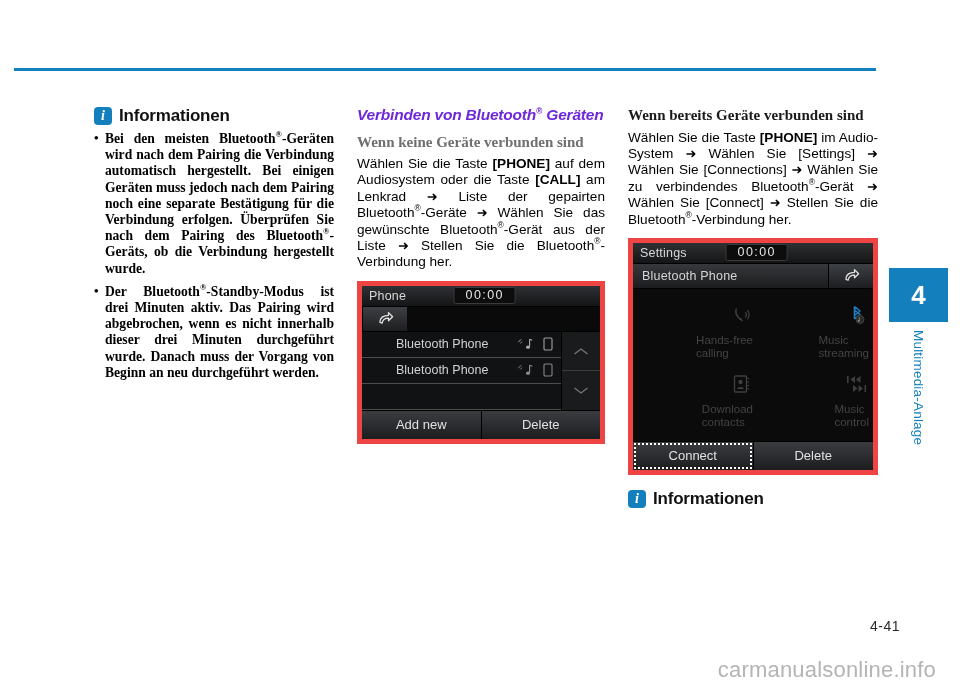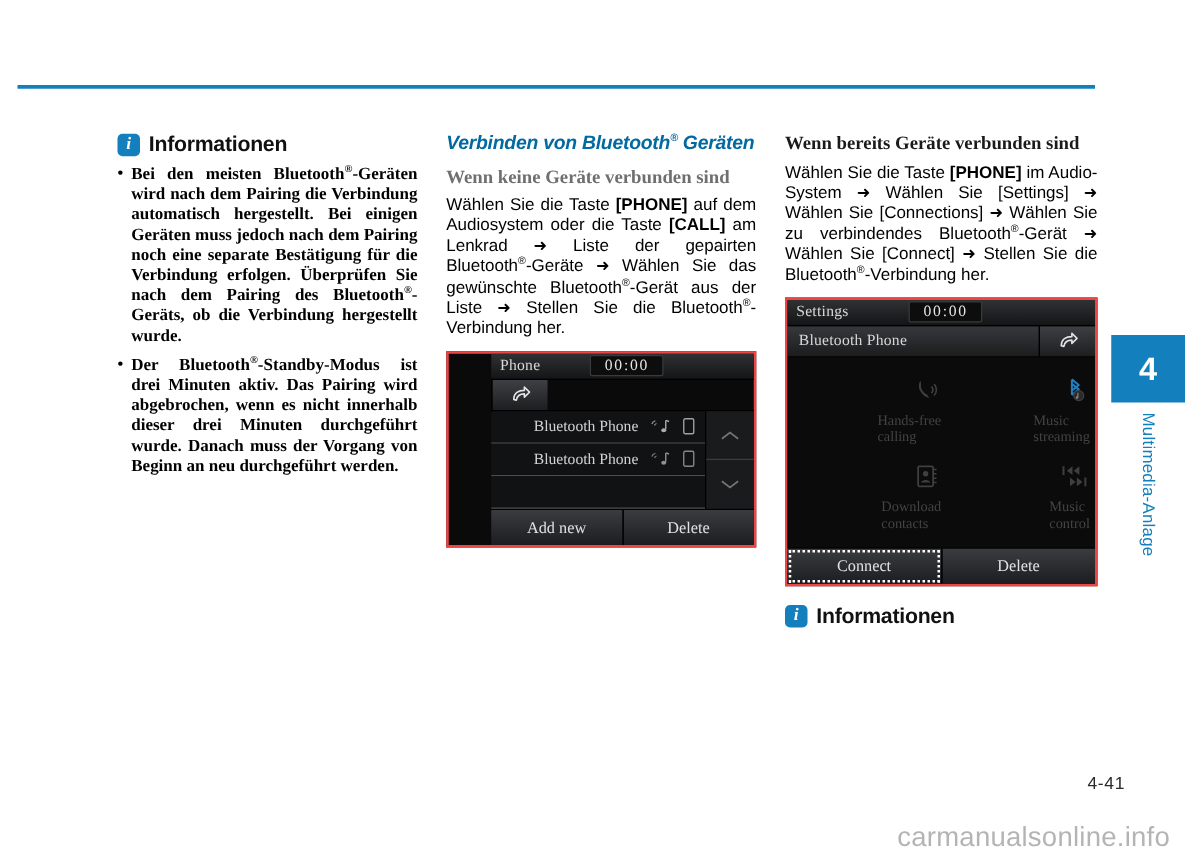--- a/index.html
+++ b/index.html
@@ -148,21 +148,21 @@
   }
   .info-list li:last-child { margin-bottom: 0; }
 
   
   .h-sec {
     font-family: "Liberation Sans", sans-serif;
     font-style: italic;
     font-weight: bold;
     font-size: 15.5px;
     line-height: 18px;
-    color: #0369a1;
+    color: #6d28d9;
     margin: 0 0 9px 0;
     letter-spacing: -.2px;
   }
   .h-sub {
     font-family: "Liberation Serif", serif;
     font-weight: bold;
     font-size: 15px;
     line-height: 18px;
     color: #6f6f6f;
     margin: 0 0 5px 0;
@@ -188,23 +188,23 @@
   sup.reg {
     font-size: 8.5px;
     vertical-align: super;
     line-height: 0;
   }
   .arrow { font-size: 13px; }
 
   
   .hu {
     background: #0a0a0a;
-    border: 2px solid #ef4444;
+    border: 5px solid #ef4444;
     box-sizing: border-box;
-    font-family: Liberation Serif, serif;
+    font-family: Liberation Sans, sans-serif;
     user-select: none;
   }
   .hu-status {
     height: 20px;
     display: flex;
     align-items: center;
     background: linear-gradient(#2f3134, #141516);
     border-bottom: 1px solid #000;
     position: relative;
   }
@@ -370,21 +370,21 @@
       <li>Der Bluetooth<sup class="reg">®</sup>-Standby-Modus ist drei Minuten aktiv. Das Pairing wird abgebrochen, wenn es nicht innerhalb dieser drei Minuten durchgeführt wurde. Danach muss der Vorgang von Beginn an neu durchgeführt werden.</li>
     </ul>
   </div>
 </div>
 
 <div class="col col-2">
   <h2 class="h-sec">Verbinden von Bluetooth<sup class="reg">®</sup> Geräten</h2>
   <h3 class="h-sub">Wenn keine Geräte verbunden sind</h3>
   <p class="body-txt">Wählen Sie die Taste <b>[PHONE]</b> auf dem Audiosystem oder die Taste <b>[CALL]</b> am Lenkrad <span class="arrow">➜</span> Liste der gepairten Bluetooth<sup class="reg">®</sup>-Geräte <span class="arrow">➜</span> Wählen Sie das gewünschte Bluetooth<sup class="reg">®</sup>-Gerät aus der Liste <span class="arrow">➜</span> Stellen Sie die Bluetooth<sup class="reg">®</sup>-Verbindung her.</p>
 
-  <div class="hu" style="margin-top:10px;width:248px;padding-left:34px;">
+  <div class="hu" style="margin-top:10px;width:248px;">
     <div class="hu-status">
       <div class="st-title">Phone</div>
       <div class="st-clock">00:00</div>
     </div>
     <div class="hu-title">
       <div class="back-btn">
         <svg class="ic" width="17" height="15" viewBox="0 0 17 15">
           <path d="M3 11.5 C3 6 7 4.3 11.5 4.3 L11.5 1.6 L15.6 5.7 L11.5 9.8 L11.5 7.1 C8 7.1 5.6 8.4 5.1 12.2 Z" fill="none" stroke="#e2e2e2" stroke-width="1.3" stroke-linejoin="round"></path>
         </svg>
       </div>

